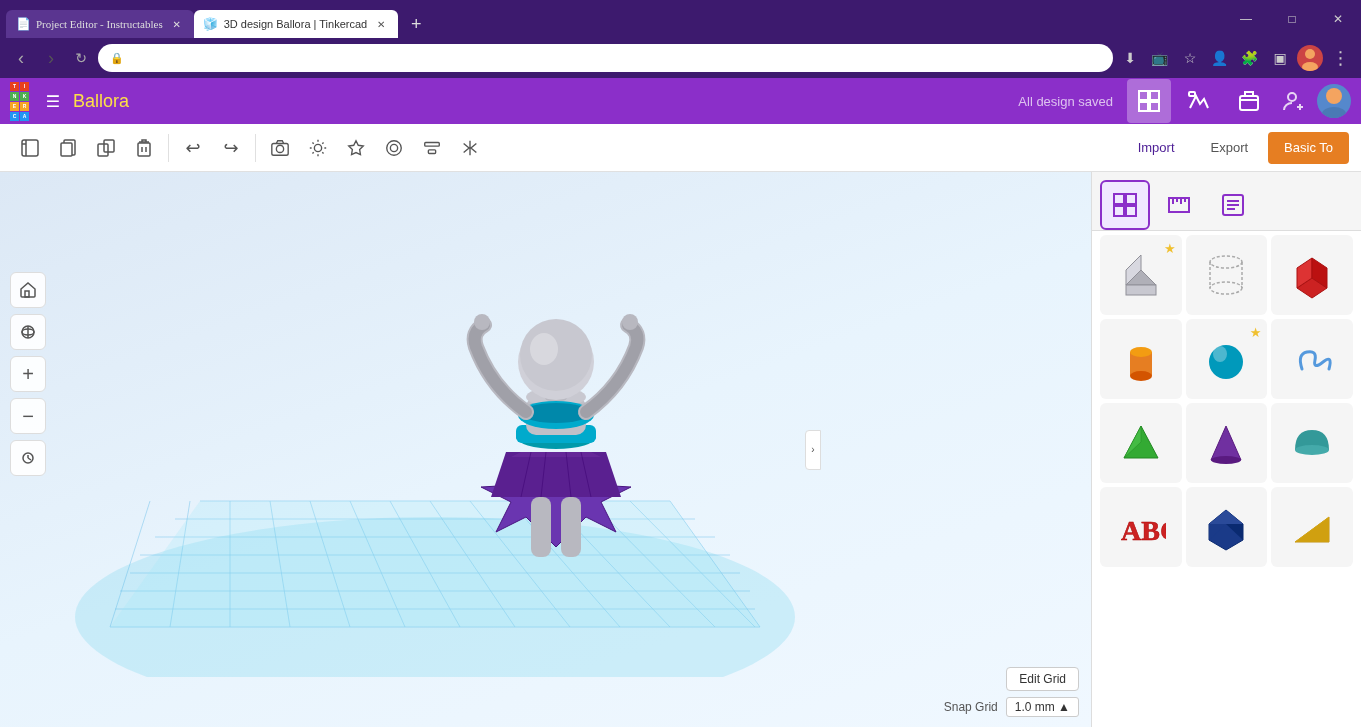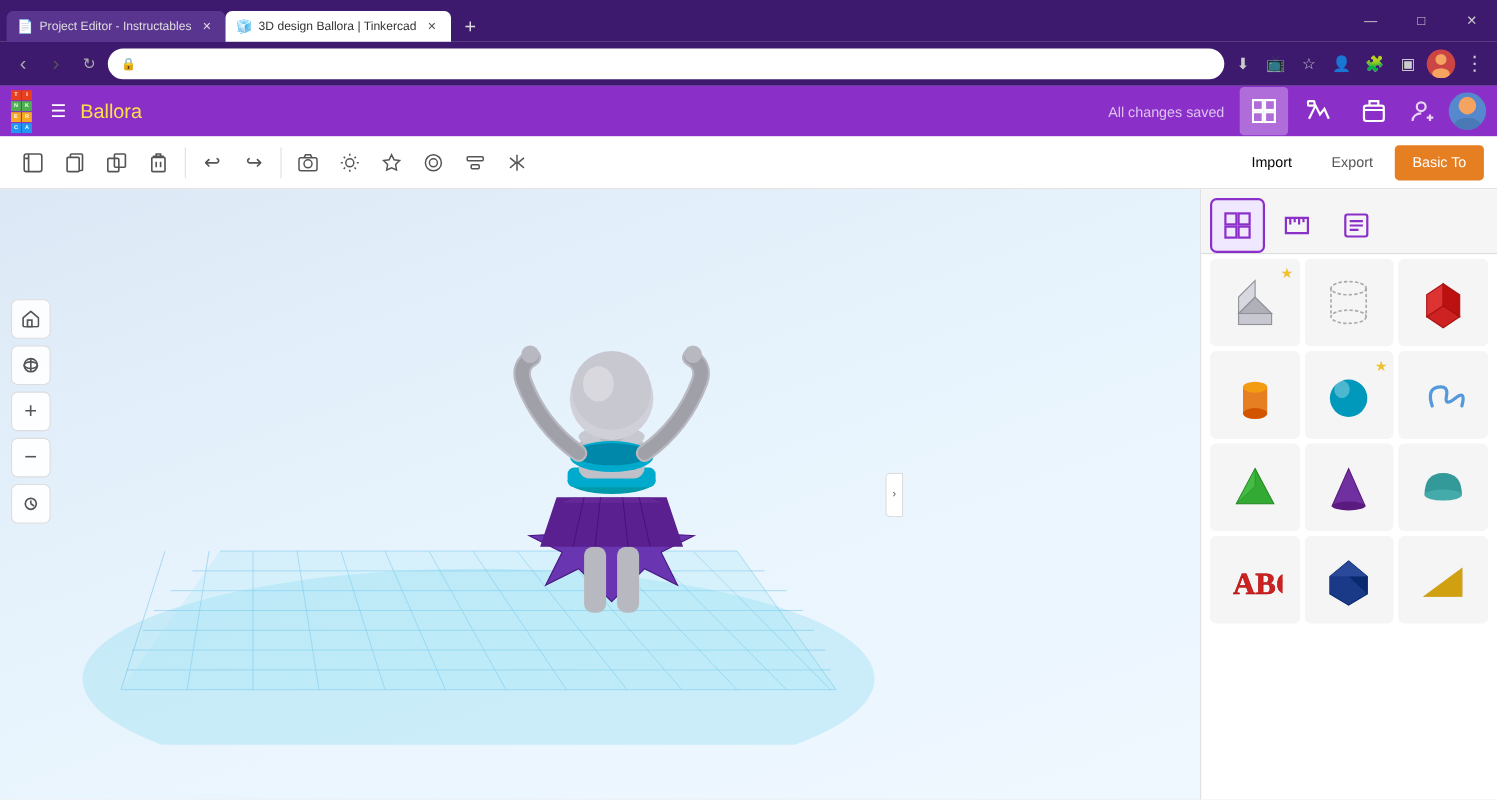--- a/index.html
+++ b/index.html
@@ -7,21 +7,21 @@
   </style>
 </head>
 <body>
 
 <div>
 
   <div style="background:#3d1a6e; display:flex; align-items:flex-end; padding:6px 0 0 6px; height:38px;">
 
     <div style="display:flex;align-items:center;padding:0 10px;height:28px;border-radius:6px 6px 0 0;background:#5a3590;color:#ddd;font-size:11px;gap:5px;cursor:pointer;max-width:200px;">
       <span style="font-size:12px;">📄</span>
-      <span style="overflow:hidden;white-space:nowrap;text-overflow:ellipsis;max-width:150px;">Project Editor - Instructables</span>
+      <span style="overflow:hidden;white-space:nowrap;text-overflow:ellipsis;max-width:150px;font-family:Liberation Serif, serif;">Project Editor - Instructables</span>
       <span style="margin-left:2px;width:14px;height:14px;display:flex;align-items:center;justify-content:center;border-radius:50%;font-size:10px;color:#ddd;cursor:pointer;">✕</span>
     </div>
 
     <div style="display:flex;align-items:center;padding:0 10px;height:28px;border-radius:6px 6px 0 0;background:#ffffff;color:#333;font-size:11px;gap:5px;cursor:pointer;max-width:220px;">
       <span style="font-size:12px;">🧊</span>
       <span style="overflow:hidden;white-space:nowrap;text-overflow:ellipsis;max-width:160px;color:#333;text-align:center;">3D design Ballora | Tinkercad</span>
       <span style="margin-left:2px;width:14px;height:14px;display:flex;align-items:center;justify-content:center;border-radius:50%;font-size:10px;color:#555;cursor:pointer;">✕</span>
     </div>
 
     <div style="width:28px;height:28px;display:flex;align-items:center;justify-content:center;color:#ddd;font-size:18px;cursor:pointer;margin-left:4px;">+</div>
@@ -68,21 +68,21 @@
       <div style="background:#f5a623;display:flex;align-items:center;justify-content:center;font-size:5px;font-weight:900;color:#fff;">E</div>
       <div style="background:#f5a623;display:flex;align-items:center;justify-content:center;font-size:5px;font-weight:900;color:#fff;">R</div>
       <div style="background:#2196f3;display:flex;align-items:center;justify-content:center;font-size:5px;font-weight:900;color:#fff;">C</div>
       <div style="background:#2196f3;display:flex;align-items:center;justify-content:center;font-size:5px;font-weight:900;color:#fff;">A</div>
     </div>
 
     <button style="background:none;border:none;cursor:pointer;color:#fff;font-size:16px;display:flex;align-items:center;justify-content:center;width:28px;height:28px;">☰</button>
 
     <span style="color:#fde047;font-size:18px;font-weight:500;margin-right:auto;">Ballora</span>
 
-    <span style="color:rgba(255,255,255,0.7);font-size:13px;margin-right:8px;">All changes saved</span>
+    <span style="color:rgba(255,255,255,0.7);font-size:13px;margin-right:8px;">All design saved</span>
 
     <div style="width:44px;height:44px;display:flex;align-items:center;justify-content:center;cursor:pointer;border-radius:4px;background:rgba(255,255,255,0.3);">
       <svg width="22" height="22" viewBox="0 0 22 22" fill="none" stroke="#fff" stroke-width="2">
           <rect x="1" y="1" width="9" height="9"></rect>
           <rect x="12" y="1" width="9" height="9"></rect>
           <rect x="1" y="12" width="9" height="9"></rect>
           <rect x="12" y="12" width="9" height="9"></rect>
         </svg>
     </div>
     <div style="width:44px;height:44px;display:flex;align-items:center;justify-content:center;cursor:pointer;border-radius:4px;">
@@ -176,21 +176,21 @@
           <rect x="7" y="13" width="8" height="4" rx="1"></rect>
         </svg>
     </button>
     <button style="width:36px;height:36px;display:flex;align-items:center;justify-content:center;cursor:pointer;border-radius:4px;border:none;background:none;color:#555;">
       <svg width="20" height="20" viewBox="0 0 22 22" fill="none" stroke="#555" stroke-width="1.5">
           <path d="M11 3v16M4 6l6 5-6 5M18 6l-6 5 6 5"></path>
         </svg>
     </button>
 
     <div style="margin-left:auto;display:flex;align-items:center;gap:4px;">
-      <button style="padding:0 16px;height:32px;border:none;border-radius:4px;font-size:13px;font-weight:500;cursor:pointer;background:transparent;color:#000000;text-align:right;">
+      <button style="padding:0 16px;height:32px;border:none;border-radius:4px;font-size:13px;font-weight:500;cursor:pointer;background:transparent;color:#4c1d95;text-align:right;">
         <span>Import</span>
       </button>
       <button style="padding:0 16px;height:32px;border:none;border-radius:4px;font-size:13px;font-weight:500;cursor:pointer;background:transparent;color:#555;">
         <span>Export</span>
       </button>
       <button style="padding:0 16px;height:32px;border:none;border-radius:4px;font-size:13px;font-weight:500;cursor:pointer;background:#e67e22;color:#fff;">
         <span>Basic To</span>
       </button>
     </div>
   </div>
@@ -300,20 +300,31 @@
         <rect x="118" y="222" width="24" height="22" rx="6" fill="#b8b8c0"></rect>
 
         <circle cx="130" cy="205" r="38" fill="#d0d0d8"></circle>
         <circle cx="130" cy="198" r="36" fill="#c8c8d0"></circle>
 
         <ellipse cx="118" cy="192" rx="14" ry="16" fill="rgba(255,255,255,0.3)"></ellipse>
       </svg>
 
       <div style="position:absolute;right:270px;top:50%;transform:translateY(-50%);width:16px;height:40px;background:#fff;border:1px solid #ddd;border-radius:4px 0 0 4px;display:flex;align-items:center;justify-content:center;cursor:pointer;font-size:10px;color:#555;">›</div>
 
+      <div style="position:absolute;bottom:10px;right:12px;display:flex;flex-direction:column;align-items:flex-end;gap:6px;">
+        <button style="background:#fff;border:1px solid #ccc;border-radius:4px;padding:4px 12px;font-size:12px;cursor:pointer;color:#333;">
+          <span>Edit Grid</span>
+        </button>
+        <div style="display:flex;align-items:center;gap:8px;">
+          <span style="font-size:12px;color:#555;">Snap Grid</span>
+          <button style="font-size:12px;background:#fff;border:1px solid #ccc;padding:2px 8px;border-radius:3px;cursor:pointer;color:#333;">
+            <span>1.0 mm ▲</span>
+          </button>
+        </div>
+      </div>
     </div>
 
     <div style="width:270px;background:#fff;border-left:1px solid #ddd;display:flex;flex-direction:column;overflow:hidden;">
 
       <div style="display:flex;border-bottom:1px solid #ddd;padding:8px 8px 0;gap:4px;background:#f5f5f5;">
         <div style="width:50px;height:50px;display:flex;align-items:center;justify-content:center;cursor:pointer;border-radius:6px;border:2px solid #8b2fc9;background:#f0e8ff;">
           <svg width="26" height="26" viewBox="0 0 26 26" fill="none" stroke="#8b2fc9" stroke-width="2">
               <rect x="2" y="2" width="10" height="10"></rect>
               <rect x="14" y="2" width="10" height="10"></rect>
               <rect x="2" y="14" width="10" height="10"></rect>

